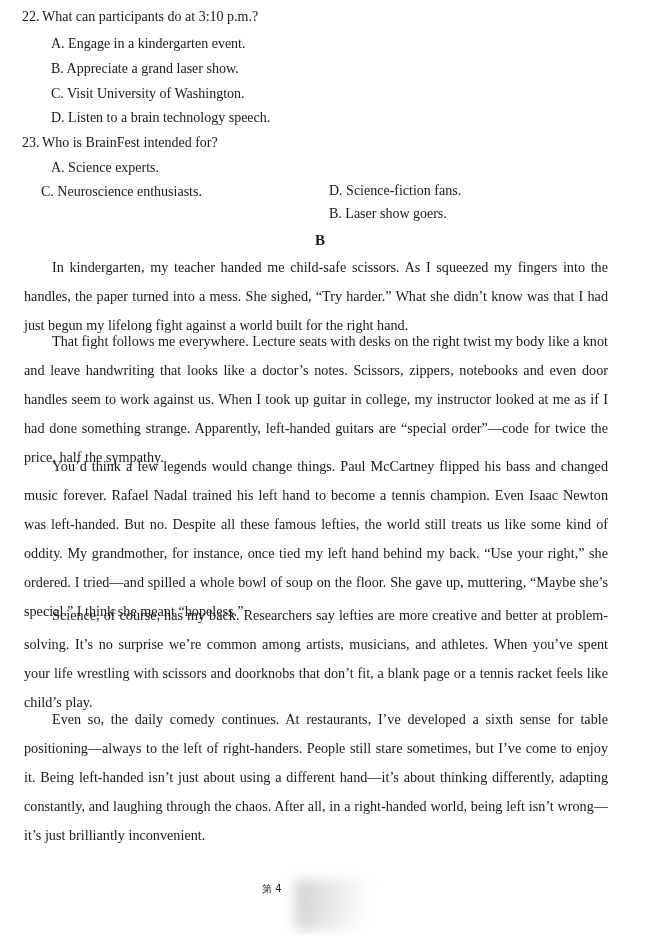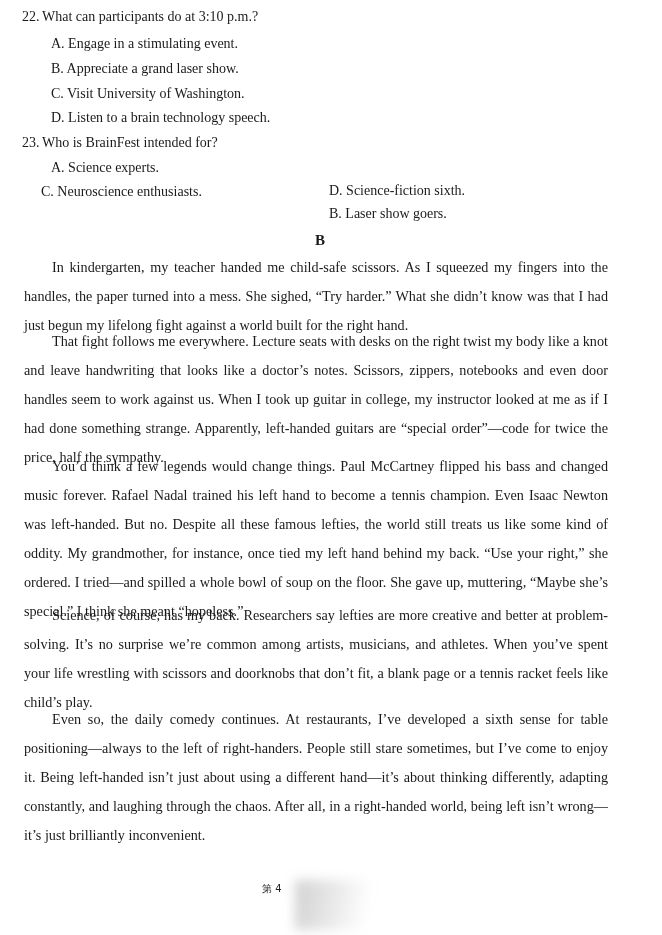--- a/index.html
+++ b/index.html
@@ -32,35 +32,35 @@
     }
   </style>
 </head>
 <body>
 
 <div>
   <div class="q" style="top:8px;">
     <span class="qnum">22.</span>
     <span class="qtext">What can participants do at 3:10 p.m.?</span>
   </div>
-  <div class="opt" style="top:35px;left:51px;">A. Engage in a stimulating event.</div>
+  <div class="opt" style="top:35px;left:51px;">A. Engage in a kindergarten event.</div>
   <div class="opt" style="top:60px;left:51px;">B. Appreciate a grand laser show.</div>
   <div class="opt" style="top:85px;left:51px;">C. Visit University of Washington.</div>
   <div class="opt" style="top:109px;left:51px;">D. Listen to a brain technology speech.</div>
 </div>
 
 <div>
   <div class="q" style="top:134px;">
     <span class="qnum">23.</span>
     <span class="qtext">Who is BrainFest intended for?</span>
   </div>
   <div class="opt" style="top:159px;left:51px;">A. Science experts.</div>
   <div class="opt" style="top:158px;left:329px;margin-top:47px;">B. Laser show goers.</div>
   <div class="opt" style="top:183px;left:41px;">C. Neuroscience enthusiasts.</div>
-  <div class="opt" style="top:182px;left:329px;">D. Science-fiction sixth.</div>
+  <div class="opt" style="top:182px;left:329px;">D. Science-fiction fans.</div>
 </div>
 
 <div class="section-title">B</div>
 
 <p class="para" style="top:253px;">In kindergarten, my teacher handed me child-safe scissors. As I squeezed my fingers into the handles, the paper turned into a mess. She sighed, “Try harder.” What she didn’t know was that I had just begun my lifelong fight against a world built for the right hand.</p>
 <p class="para" style="top:327px;">That fight follows me everywhere. Lecture seats with desks on the right twist my body like a knot and leave handwriting that looks like a doctor’s notes. Scissors, zippers, notebooks and even door handles seem to work against us. When I took up guitar in college, my instructor looked at me as if I had done something strange. Apparently, left-handed guitars are “special order”—code for twice the price, half the sympathy.</p>
 <p class="para" style="top:452px;">You’d think a few legends would change things. Paul McCartney flipped his bass and changed music forever. Rafael Nadal trained his left hand to become a tennis champion. Even Isaac Newton was left-handed. But no. Despite all these famous lefties, the world still treats us like some kind of oddity. My grandmother, for instance, once tied my left hand behind my back. “Use your right,” she ordered. I tried—and spilled a whole bowl of soup on the floor. She gave up, muttering, “Maybe she’s special.” I think she meant “hopeless.”</p>
 <p class="para" style="top:601px;">Science, of course, has my back. Researchers say lefties are more creative and better at problem-solving. It’s no surprise we’re common among artists, musicians, and athletes. When you’ve spent your life wrestling with scissors and doorknobs that don’t fit, a blank page or a tennis racket feels like child’s play.</p>
 <p class="para" style="top:705px;">Even so, the daily comedy continues. At restaurants, I’ve developed a sixth sense for table positioning—always to the left of right-handers. People still stare sometimes, but I’ve come to enjoy it. Being left-handed isn’t just about using a different hand—it’s about thinking differently, adapting constantly, and laughing through the chaos. After all, in a right-handed world, being left isn’t wrong—it’s just brilliantly inconvenient.</p>
 

